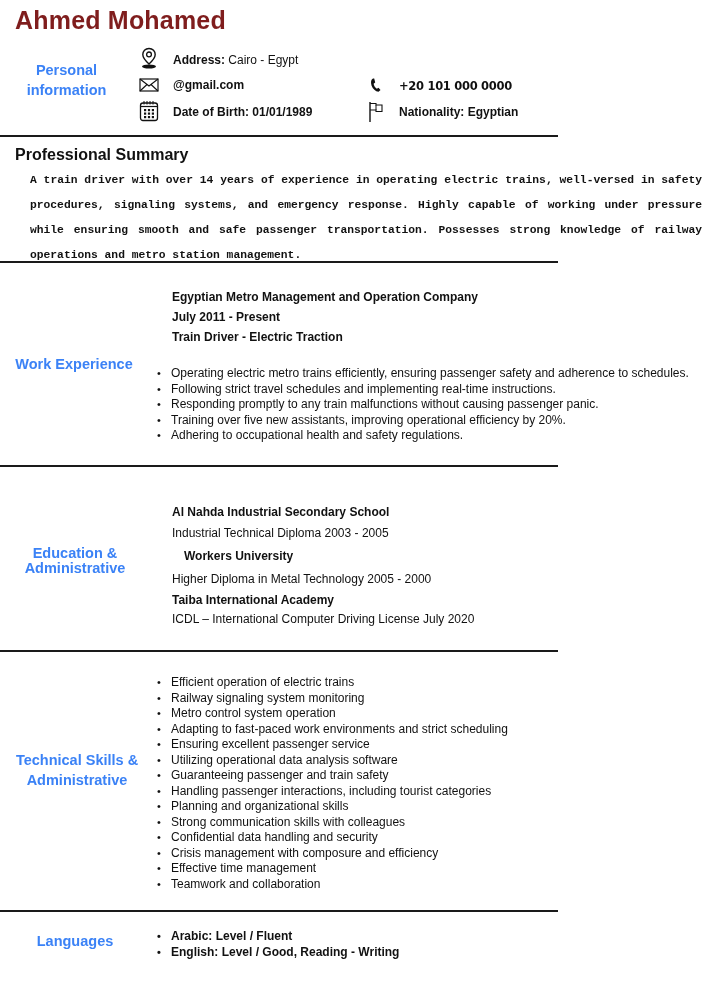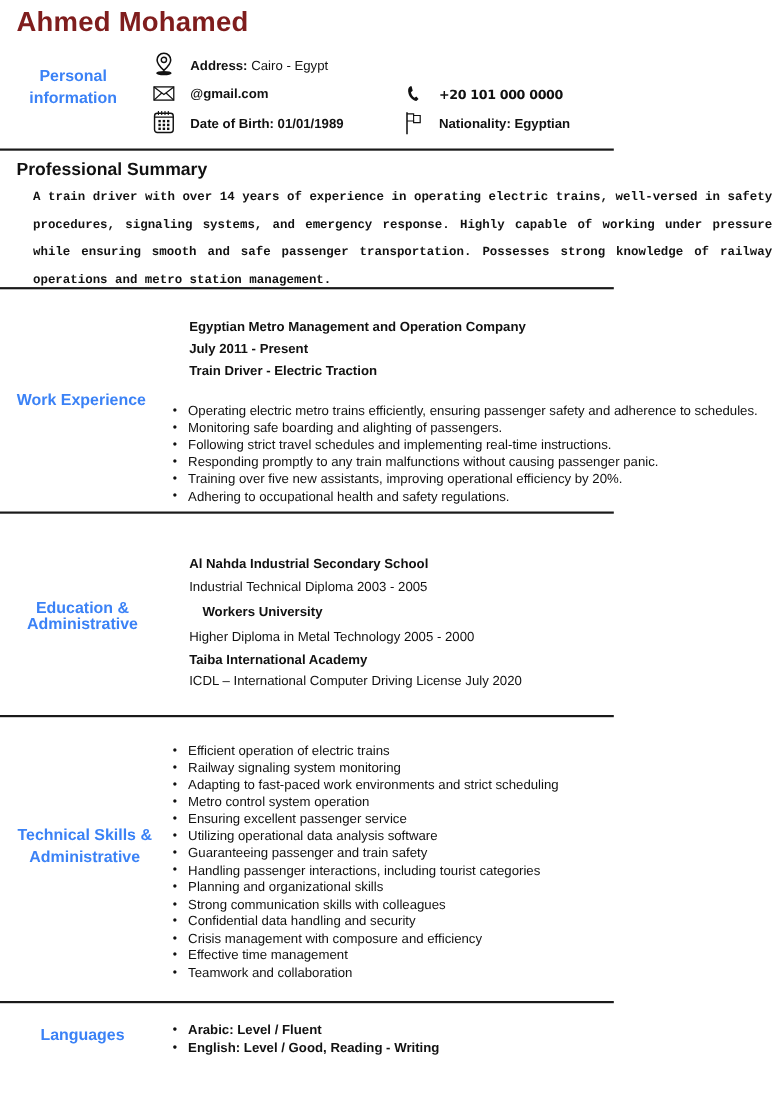--- a/index.html
+++ b/index.html
@@ -96,21 +96,20 @@
 <div class="abs summary">A train driver with over 14 years of experience in operating electric trains, well-versed in safety procedures, signaling systems, and emergency response. Highly capable of working under pressure while ensuring smooth and safe passenger transportation. Possesses strong knowledge of railway operations and metro station management.</div>
 
 <div class="abs divider" style="top:261px;"></div>
 
 <div class="abs sec-label" style="left:8px; top:354px; width:132px;">Work Experience</div>
 <div class="abs bold-line" style="left:172px; top:290px;">Egyptian Metro Management and Operation Company</div>
 <div class="abs bold-line" style="left:172px; top:310px;">July 2011 - Present</div>
 <div class="abs bold-line" style="left:172px; top:330px;">Train Driver - Electric Traction</div>
 <ul class="abs blist" style="left:157px; top:350px; width:548px;margin-top:16px;">
   <li>Operating electric metro trains efficiently, ensuring passenger safety and adherence to schedules.</li>
-  <li>Monitoring safe boarding and alighting of passengers.</li>
   <li>Following strict travel schedules and implementing real-time instructions.</li>
   <li>Responding promptly to any train malfunctions without causing passenger panic.</li>
   <li>Training over five new assistants, improving operational efficiency by 20%.</li>
   <li>Adhering to occupational health and safety regulations.</li>
 </ul>
 
 <div class="abs divider" style="top:465px;"></div>
 
 <div class="abs sec-label" style="left:10px; top:546px; width:130px; line-height:15px;">
   <div>Education &amp;</div>
@@ -125,22 +124,22 @@
 
 <div class="abs divider" style="top:650px;"></div>
 
 <div class="abs sec-label" style="left:8px; top:750px; width:138px;">
   <div>Technical Skills &amp;</div>
   <div>Administrative</div>
 </div>
 <ul class="abs blist" style="left:157px; top:675px; width:400px;">
   <li>Efficient operation of electric trains</li>
   <li>Railway signaling system monitoring</li>
+  <li>Metro control system operation</li>
   <li>Adapting to fast-paced work environments and strict scheduling</li>
-  <li>Metro control system operation</li>
   <li>Ensuring excellent passenger service</li>
   <li>Utilizing operational data analysis software</li>
   <li>Guaranteeing passenger and train safety</li>
   <li>Handling passenger interactions, including tourist categories</li>
   <li>Planning and organizational skills</li>
   <li>Strong communication skills with colleagues</li>
   <li>Confidential data handling and security</li>
   <li>Crisis management with composure and efficiency</li>
   <li>Effective time management</li>
   <li>Teamwork and collaboration</li>

